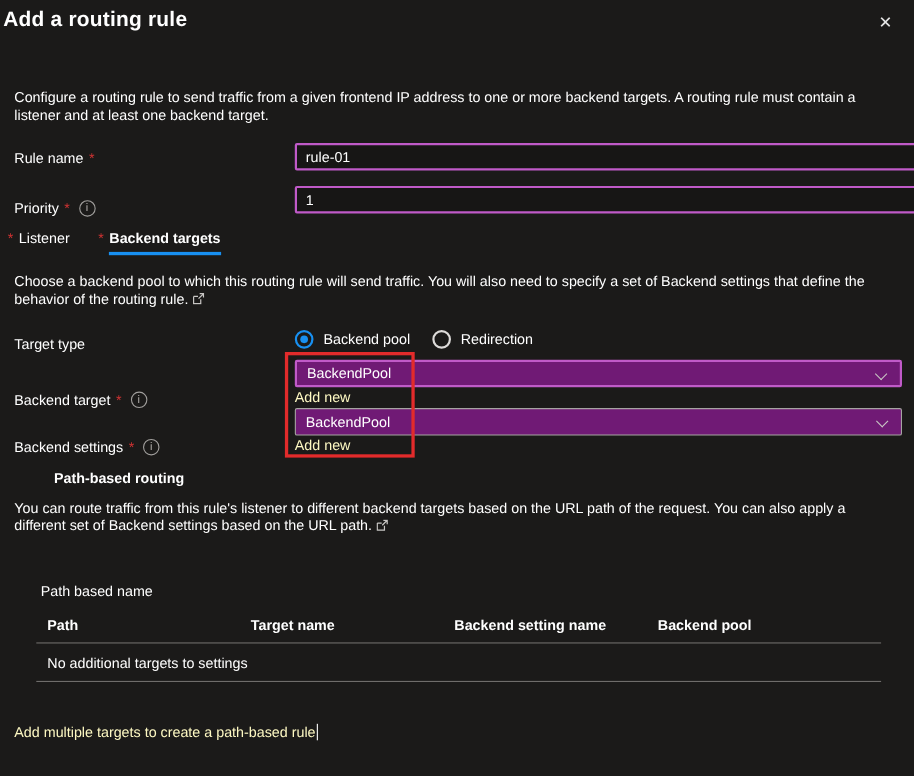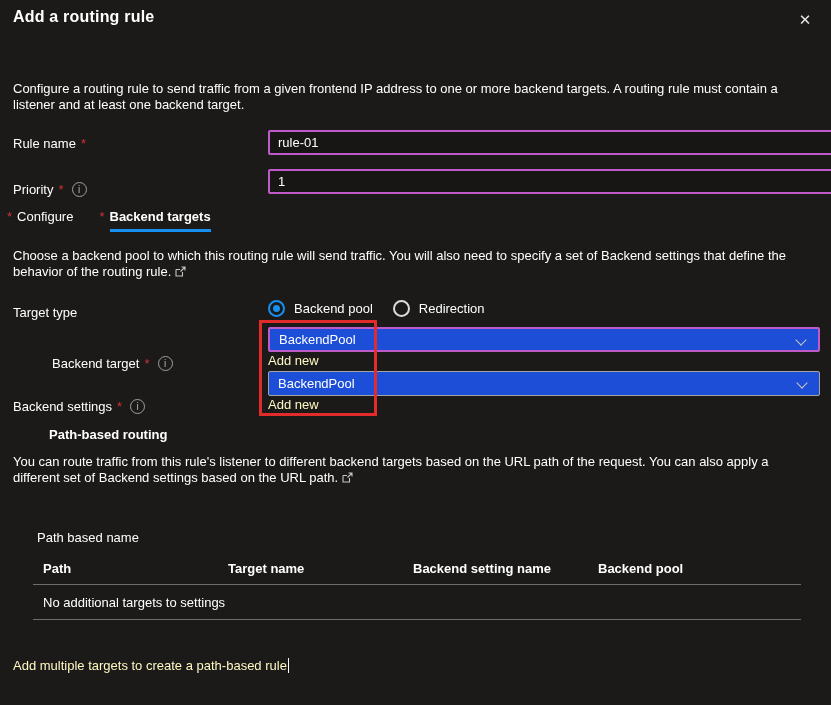--- a/index.html
+++ b/index.html
@@ -7,21 +7,21 @@
     width:831px; height:705px;
     background:#1b1a19; color:#ffffff;
     font-family:"Liberation Sans", sans-serif;
     font-size:13px;
     overflow:hidden;
     position:relative;
   }
   .abs { position:absolute; }
 
   
-  .title { left:13px; top:8px; font-size:16px; font-weight:bold; letter-spacing:0.2px; }
+  .title { left:3px; top:8px; font-size:19px; font-weight:bold; letter-spacing:0.2px; }
   .close-btn {
     left:793px; top:8px; width:24px; height:24px;
     background:none; border:none; color:#e6e6e6; font-size:15px;
     cursor:pointer; font-family:"Liberation Sans", sans-serif;
   }
 
   .para { line-height:16px; }
   .desc { left:13px; top:81px; width:794px; }
 
   
@@ -56,21 +56,21 @@
   .radio-group { left:268px; top:300px; display:flex; gap:20px; align-items:center; }
   .radio-opt { display:flex; align-items:center; gap:9px; cursor:pointer; }
   .radio { width:17px; height:17px; border-radius:50%; }
   .radio.on { border:2px solid #1890f1; display:flex; align-items:center; justify-content:center; }
   .radio.on::after { content:""; width:7px; height:7px; border-radius:50%; background:#1890f1; }
   .radio.off { border:2px solid #dddbd9; }
 
   
   .dd {
     position:absolute; width:552px; height:25px;
-    background:#1d4ed8; display:flex; align-items:center;
+    background:#701a75; display:flex; align-items:center;
     padding:0 30px 0 9px; cursor:pointer; border-radius:2px;
   }
   .dd.modified { border:2px solid #c05ac8; }
   .dd.normal { border:1px solid #a6a4a2; }
   .chev {
     position:absolute; right:13px; top:7px; width:8px; height:8px;
     border-right:1.5px solid #c8c6c4; border-bottom:1.5px solid #c8c6c4;
     transform:rotate(45deg);
   }
   .link { color:#fef9c3; cursor:pointer; text-decoration:none; }
@@ -116,21 +116,21 @@
   <span class="info-icon">i</span>
 </div>
 <div class="input-wrap" style="left:268px; top:169px;">
   <input type="text" value="1" style="">
   <span class="check">✓</span>
 </div>
 
 <div class="abs tabs">
   <div class="tab">
     <span class="req">*</span>
-    <span class="tab-label">Configure</span>
+    <span class="tab-label">Listener</span>
   </div>
   <div class="tab active">
     <span class="req">*</span>
     <span class="tab-label">Backend targets</span>
   </div>
 </div>
 
 <p class="abs para choose-desc">
   <span>Choose a backend pool to which this routing rule will send traffic. You will also need to specify a set of Backend settings that define the behavior of the routing rule.</span><svg class="ext-icon" width="11" height="11" viewBox="0 0 11 11">
       <path d="M1 3.5 h4 M1 3.5 v6.5 h6.5 v-4" fill="none" stroke="#c8c6c4" stroke-width="1.1"></path>
@@ -145,21 +145,21 @@
   <div class="radio-opt">
     <span class="radio on"></span>
     <span>Backend pool</span>
   </div>
   <div class="radio-opt">
     <span class="radio off"></span>
     <span>Redirection</span>
   </div>
 </div>
 
-<div class="abs field-label" style="left:13px; top:356px;margin-left:39px;">
+<div class="abs field-label" style="left:13px; top:356px;">
   <span>Backend target</span>
   <span class="req">*</span>
   <span class="info-icon">i</span>
 </div>
 <div class="dd modified" style="left:268px; top:327px;">
   <span>BackendPool</span>
   <span class="chev"></span>
 </div>
 <a class="abs link" style="left:268px; top:353px;">Add new</a>
 

